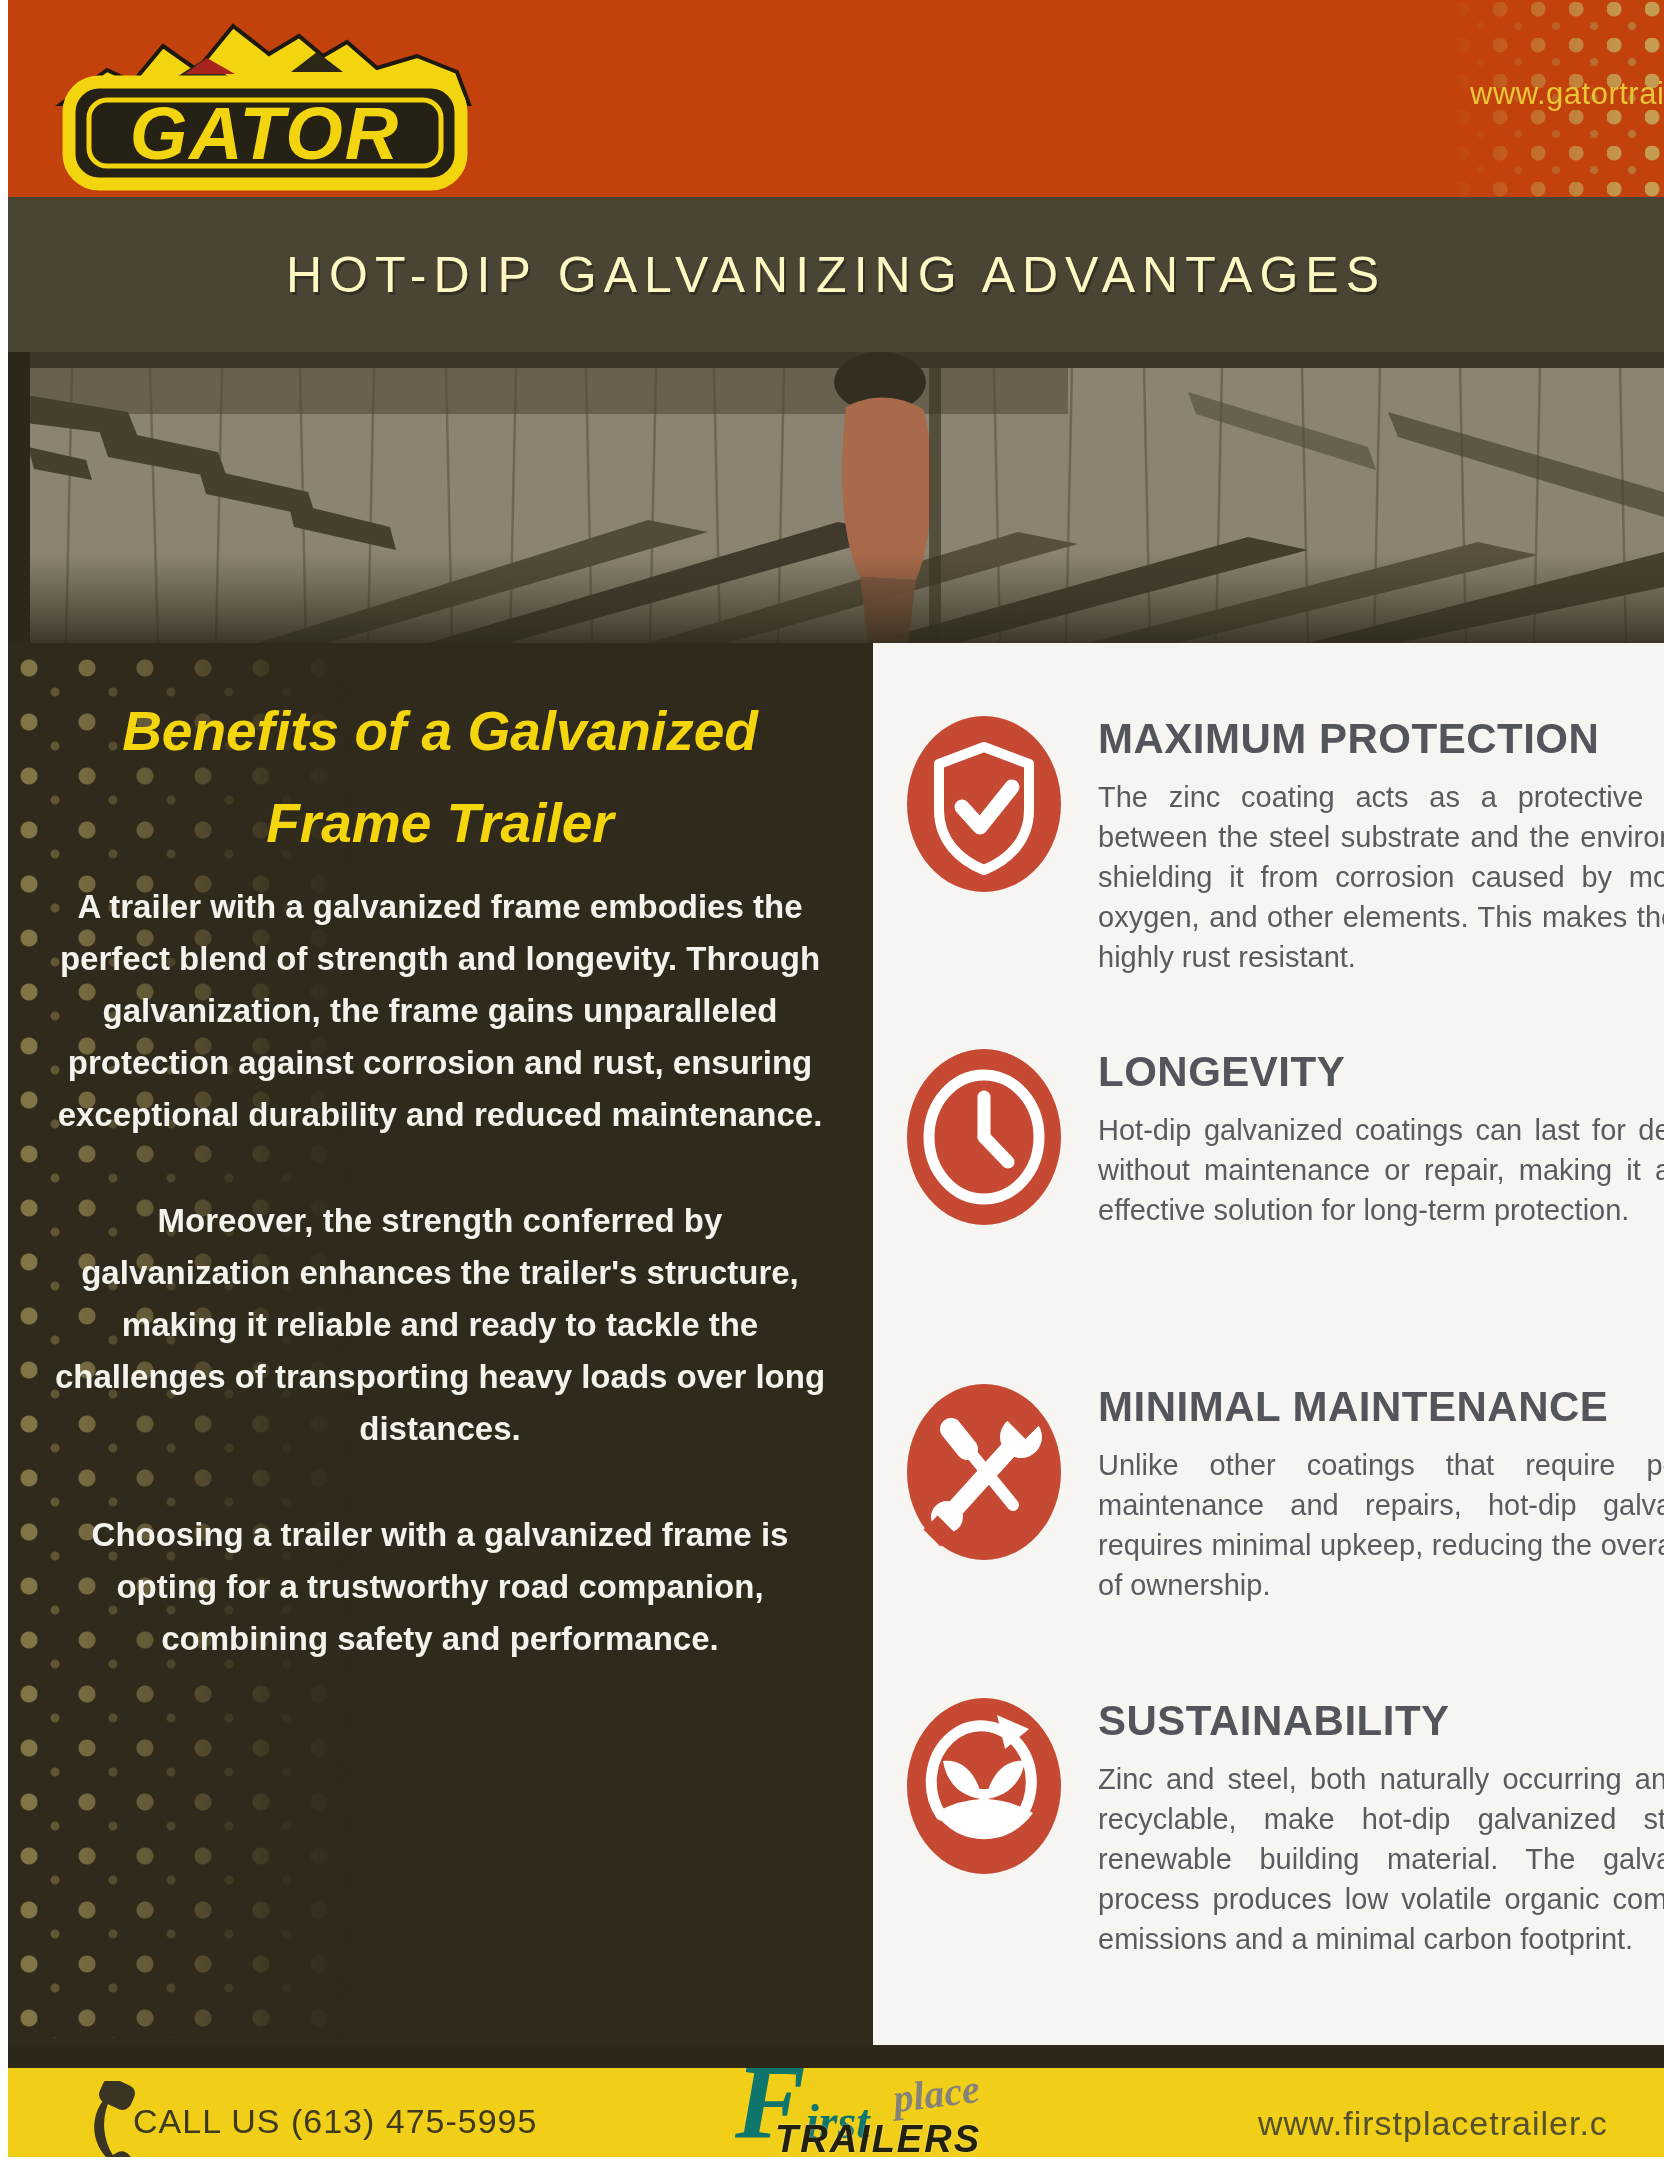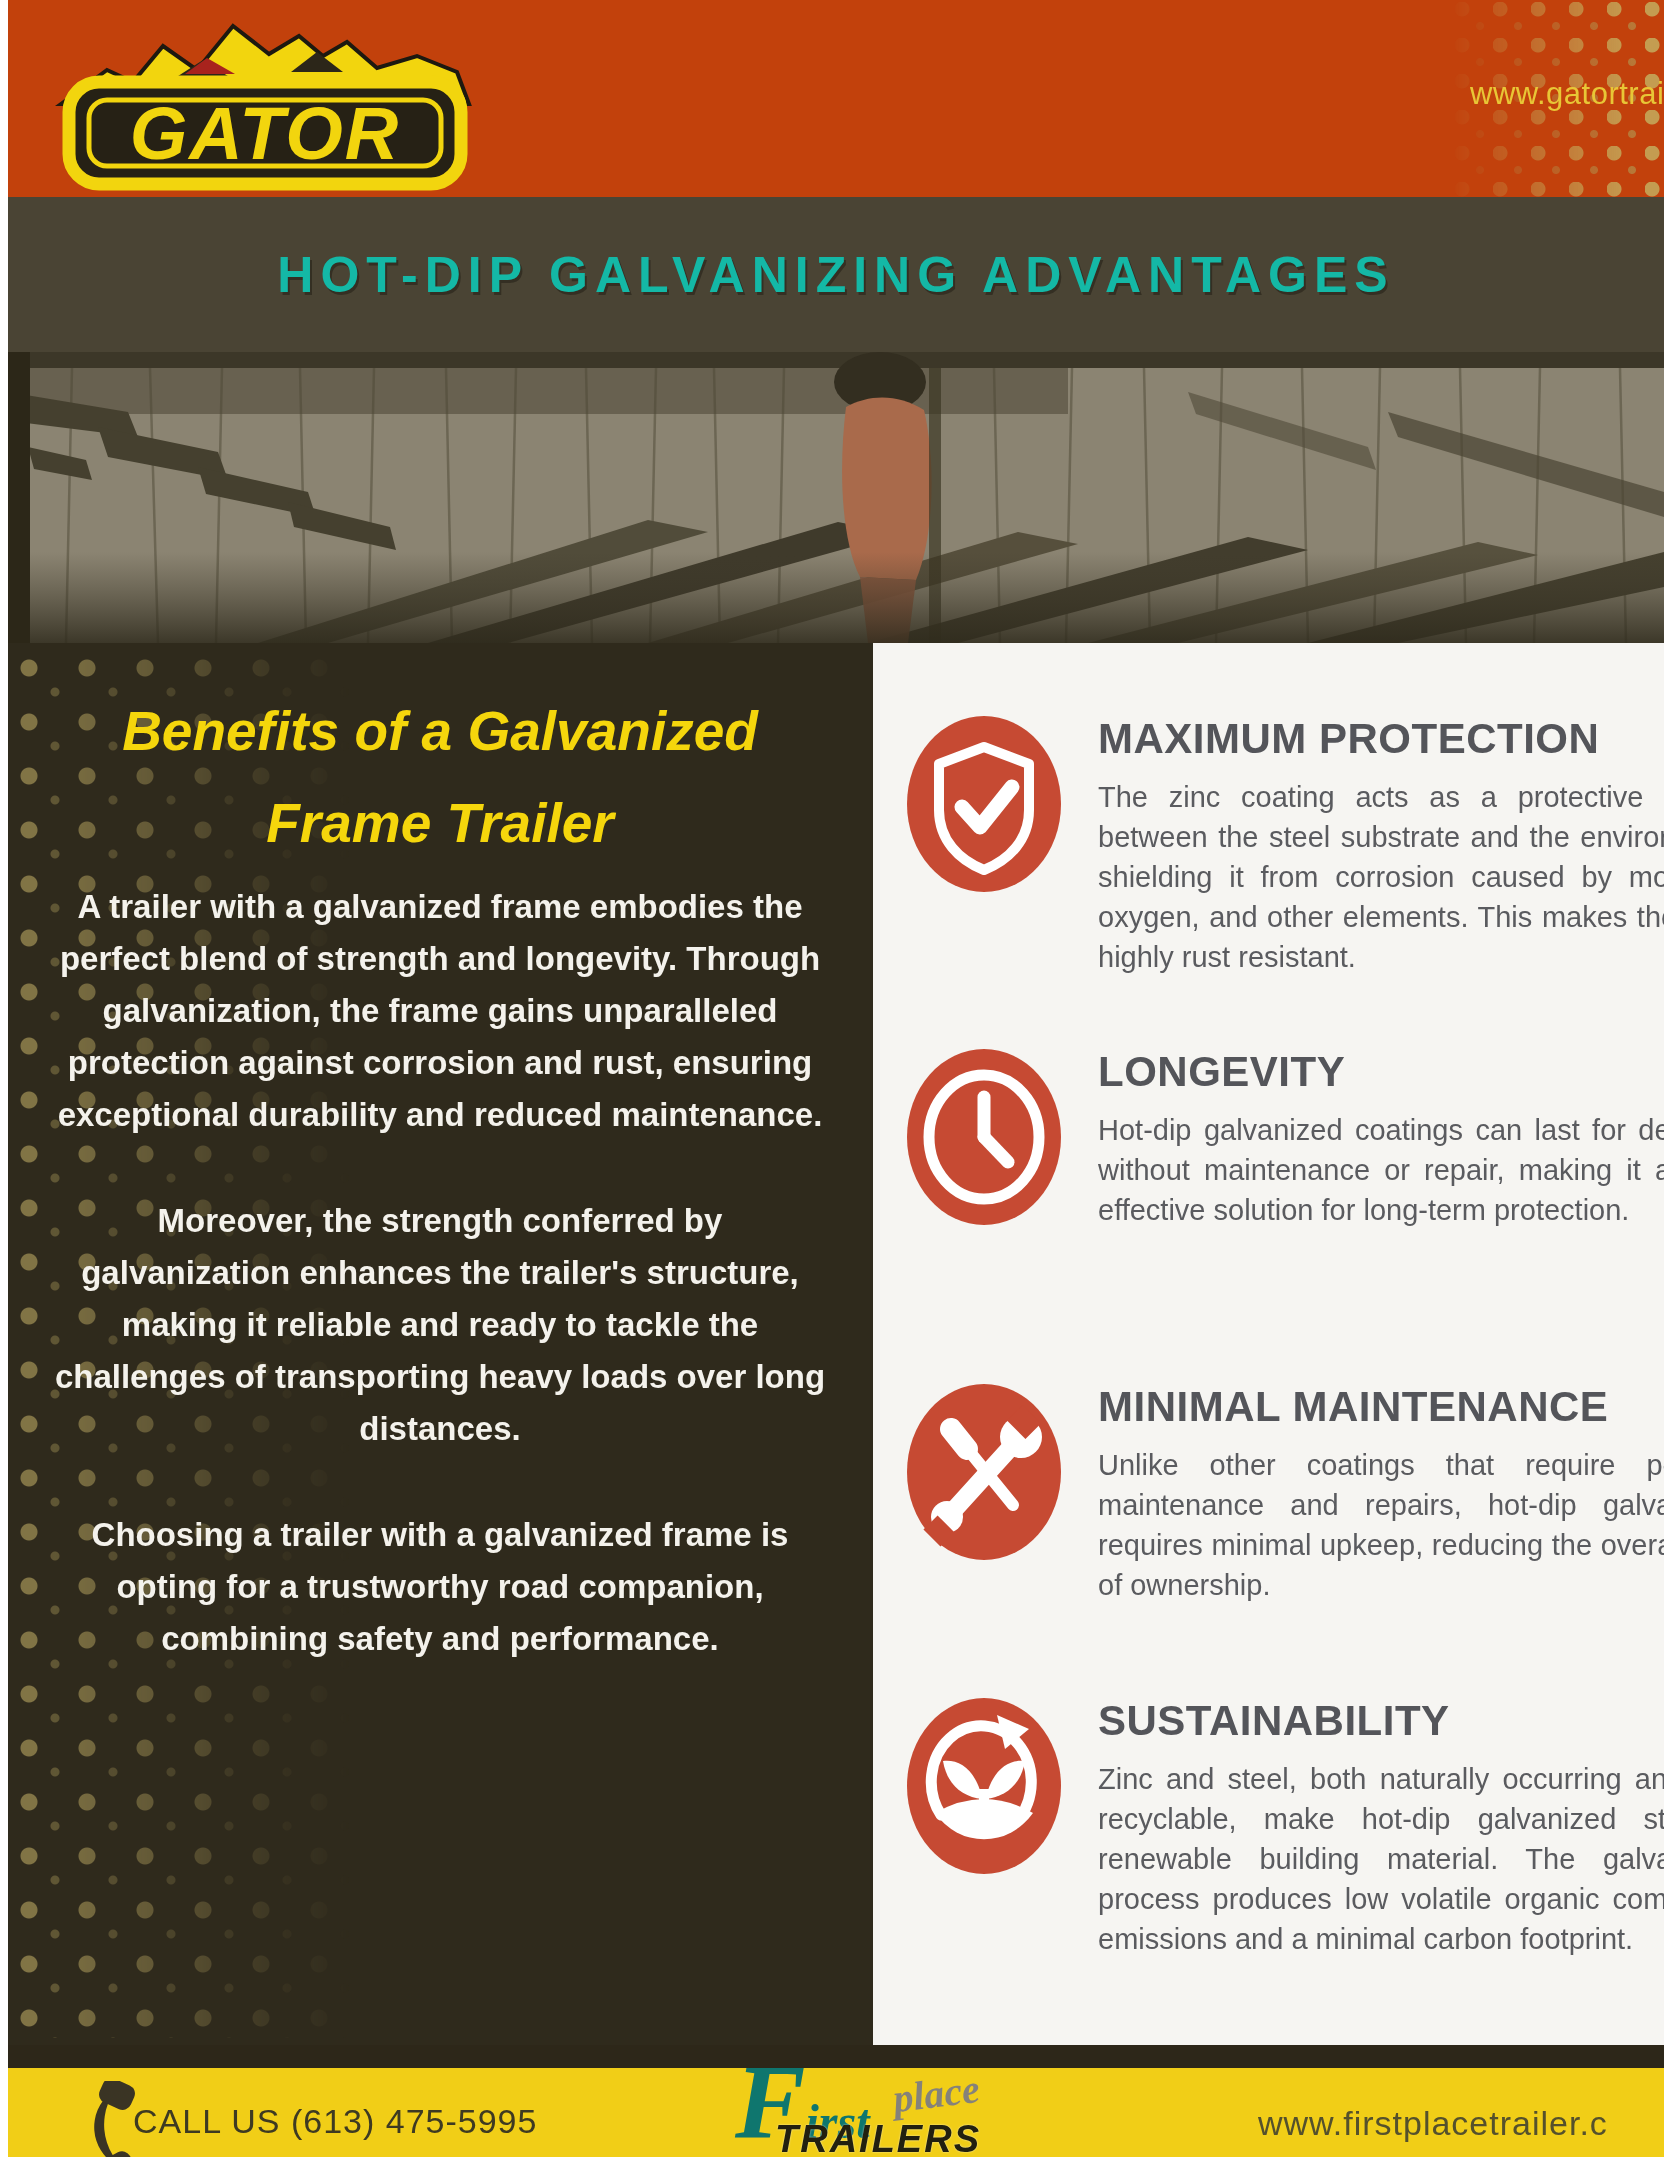--- a/index.html
+++ b/index.html
@@ -25,21 +25,21 @@
     background-size:38px 36px,38px 36px;
     background-position:6px 2px,25px 20px;
     -webkit-mask-image:linear-gradient(to left,#000 15%,rgba(0,0,0,.55) 55%,transparent 100%);
     mask-image:linear-gradient(to left,#000 15%,rgba(0,0,0,.55) 55%,transparent 100%);
   }
   .title-band{
     position:absolute;left:0;top:197px;width:100%;height:155px;background:#4a4434;
     display:flex;align-items:center;justify-content:center;
   }
   .page-title{
-    color:#14b8a6;font-size:50px;font-weight:bold;letter-spacing:7px;white-space:nowrap;
+    color:#fef9c3;font-size:50px;font-weight:normal;letter-spacing:7px;white-space:nowrap;
     text-shadow:2px 3px 0 rgba(20,17,10,.4);
   }
 
   
   .photo{position:absolute;left:0;top:352px;width:100%;height:291px;}
   .photo svg{display:block;width:100%;height:100%;}
 
   
   .left-col{position:absolute;left:0;top:643px;width:944px;height:1402px;background:#2f2a1c;}
   .dots-left{

